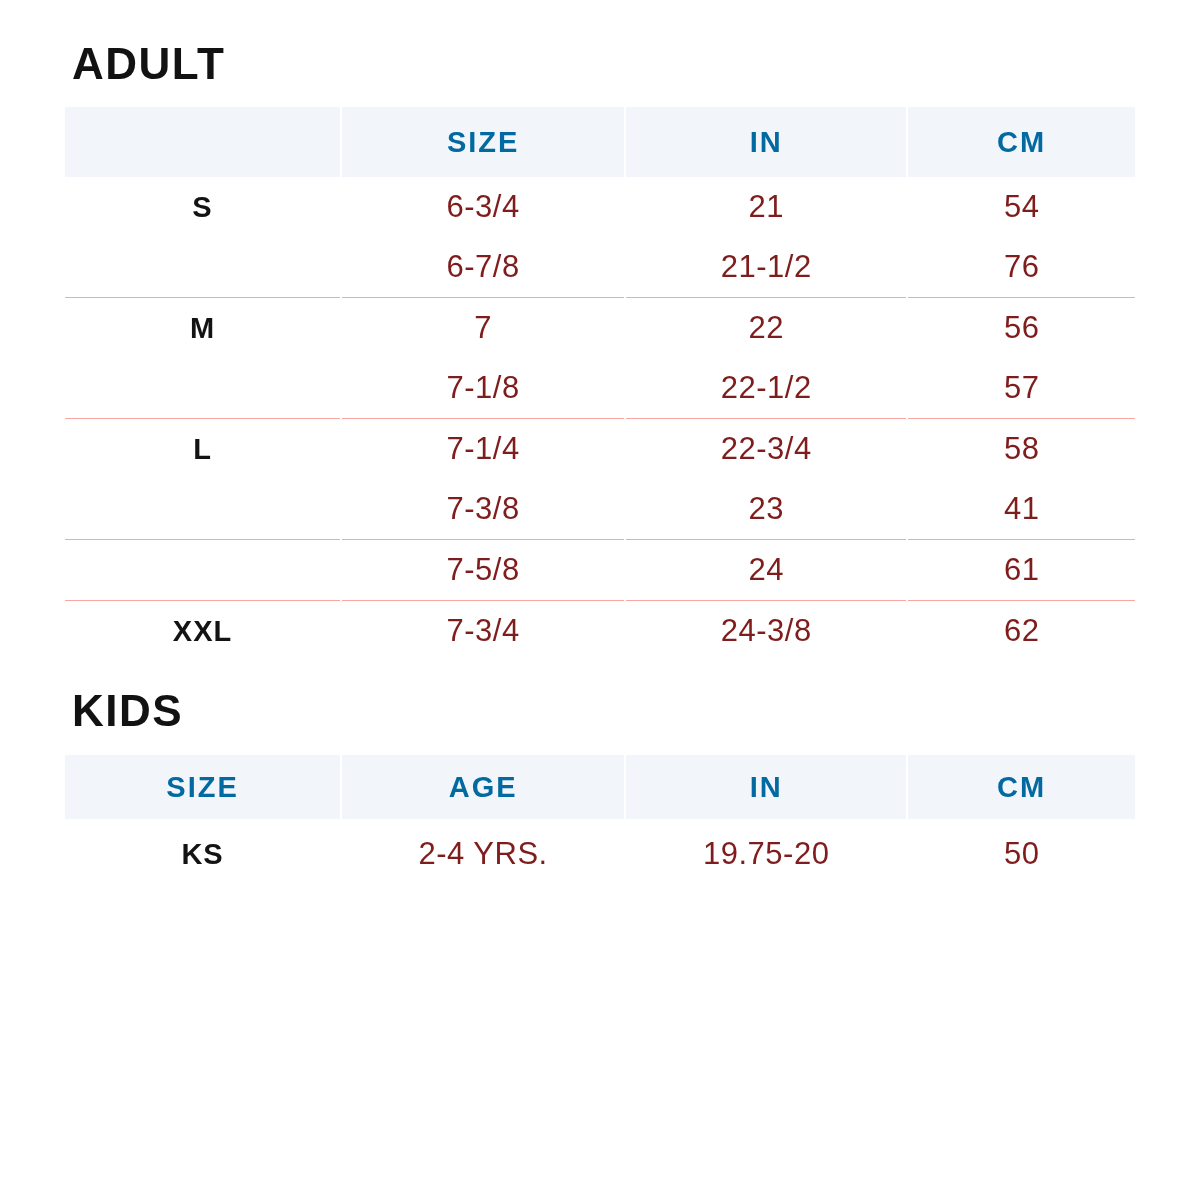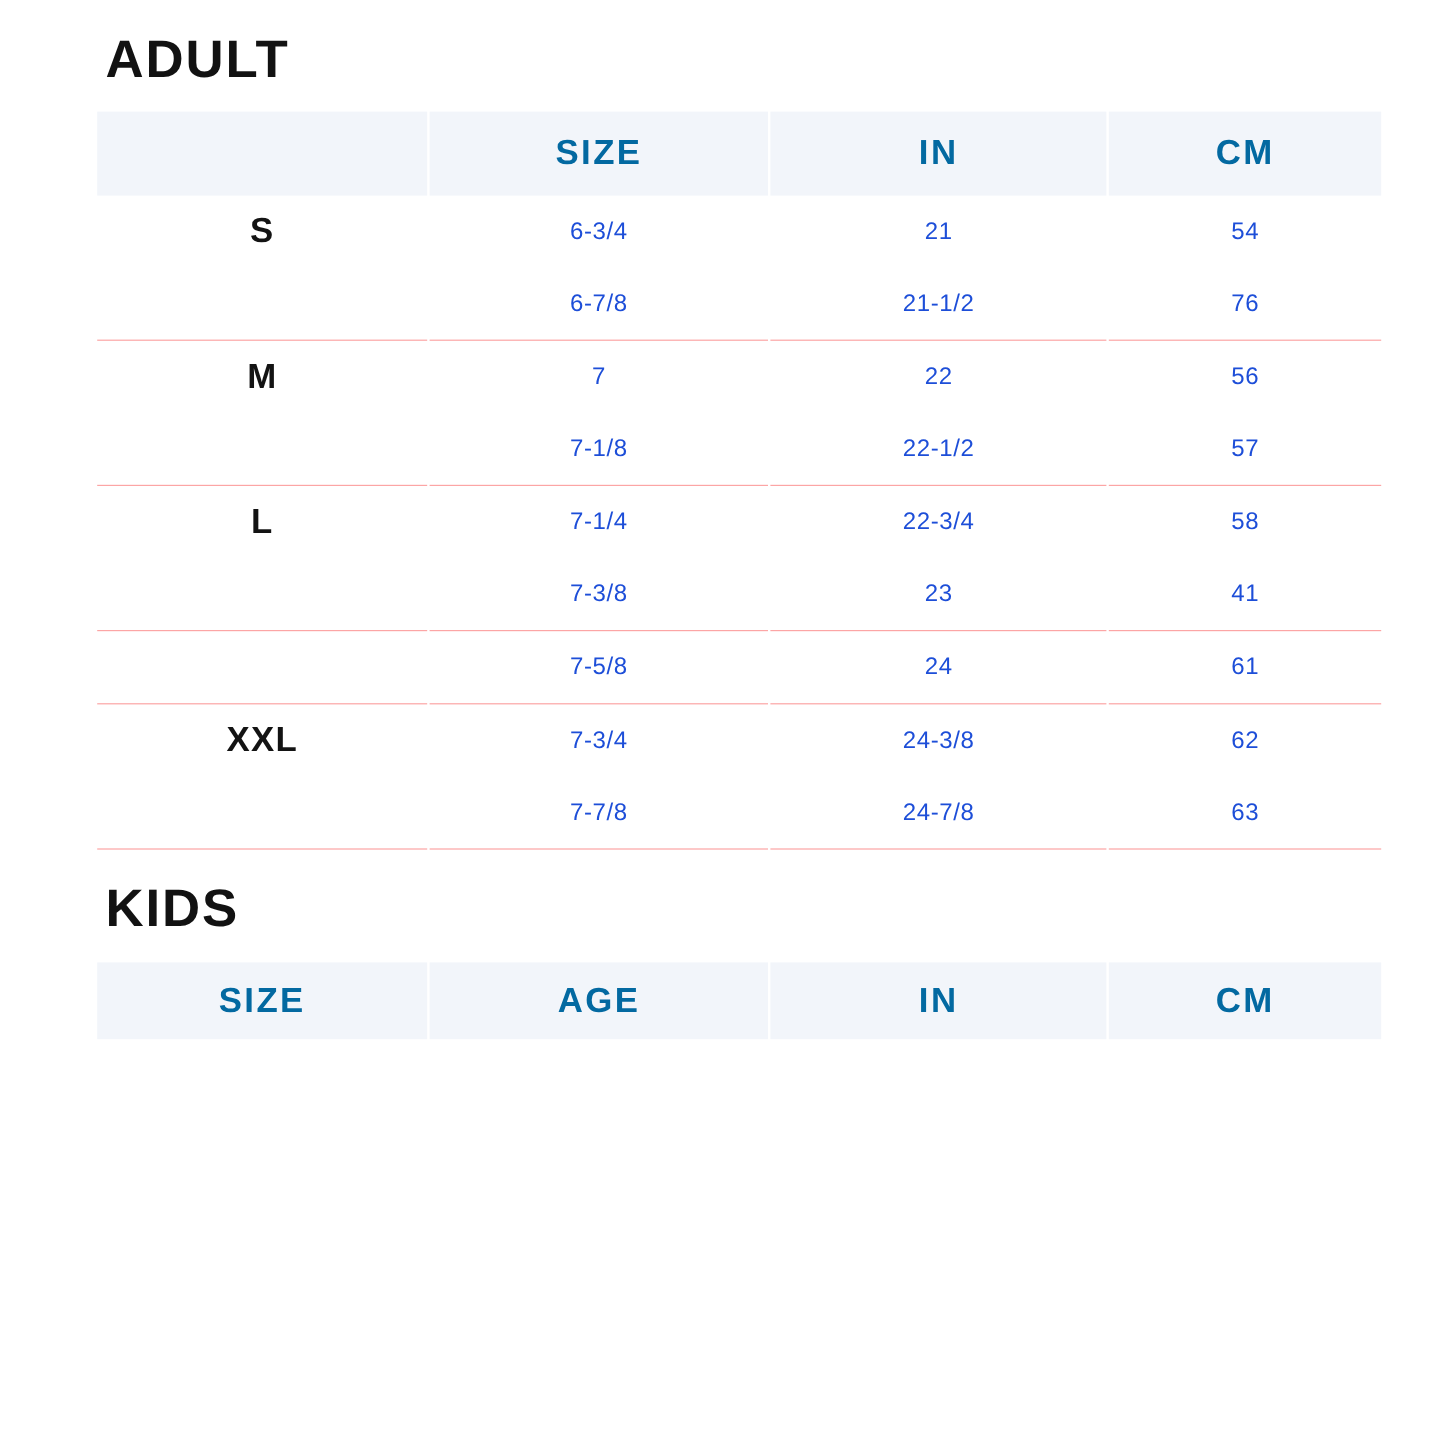--- a/index.html
+++ b/index.html
@@ -1,21 +1,21 @@
 <!DOCTYPE html>
 <html><head>
 <meta charset="utf-8">
 <style>
   html,body { margin:0; padding:0; background:#ffffff; }
   body {
     width:1200px; height:1200px; overflow:hidden;
     font-family:"Liberation Sans", sans-serif;
     -webkit-font-smoothing:antialiased;
   }
-  .wrap { padding:28px 63px 0 63px;margin-left:16px; }
+  .wrap { padding:42px 63px 0 63px; }
 
   .section-title {
     margin:0 0 0 9px;
     font-size:44px;
     font-weight:800;
     letter-spacing:1.5px;
     line-height:1;
     color:#121212;
   }
   .kids-title { margin-top:28px; }
@@ -55,24 +55,24 @@
   .adult-table td { height:60px; }
   .kids-table  td { height:70px; }
 
   td.lbl {
     font-size:29px;
     font-weight:800;
     letter-spacing:1px;
     color:#131313;
   }
   td.val {
-    font-size:20px;
+    font-size:31px;
     font-weight:300;
     letter-spacing:0.5px;
-    color:#1d4ed8;
+    color:#7f1d1d;
   }
   tr.group-end td { border-bottom:1px solid #fca5a5; }
 </style>
 </head>
 <body>
 
 <div class="wrap">
 
   <section>
     <h1 class="section-title">ADULT</h1>
@@ -134,26 +134,20 @@
           <td class="val">7-5/8</td>
           <td class="val">24</td>
           <td class="val">61</td>
         </tr>
         <tr>
           <td class="lbl">XXL</td>
           <td class="val">7-3/4</td>
           <td class="val">24-3/8</td>
           <td class="val">62</td>
         </tr>
-        <tr class="group-end">
-          <td class="lbl"></td>
-          <td class="val">7-7/8</td>
-          <td class="val">24-7/8</td>
-          <td class="val">63</td>
-        </tr>
       </tbody>
     </table>
   </section>
 
   <section>
     <h1 class="section-title kids-title">KIDS</h1>
 
     <table class="kids-table">
       <colgroup>
           <col class="c1">
@@ -163,17 +157,23 @@
         </colgroup>
       <thead>
         <tr>
           <th>SIZE</th>
           <th>AGE</th>
           <th>IN</th>
           <th>CM</th>
         </tr>
       </thead>
       <tbody>
+        <tr>
+          <td class="lbl">KS</td>
+          <td class="val">2-4 YRS.</td>
+          <td class="val">19.75-20</td>
+          <td class="val">50</td>
+        </tr>
       </tbody>
     </table>
   </section>
 
 </div>
 
 </body></html>

